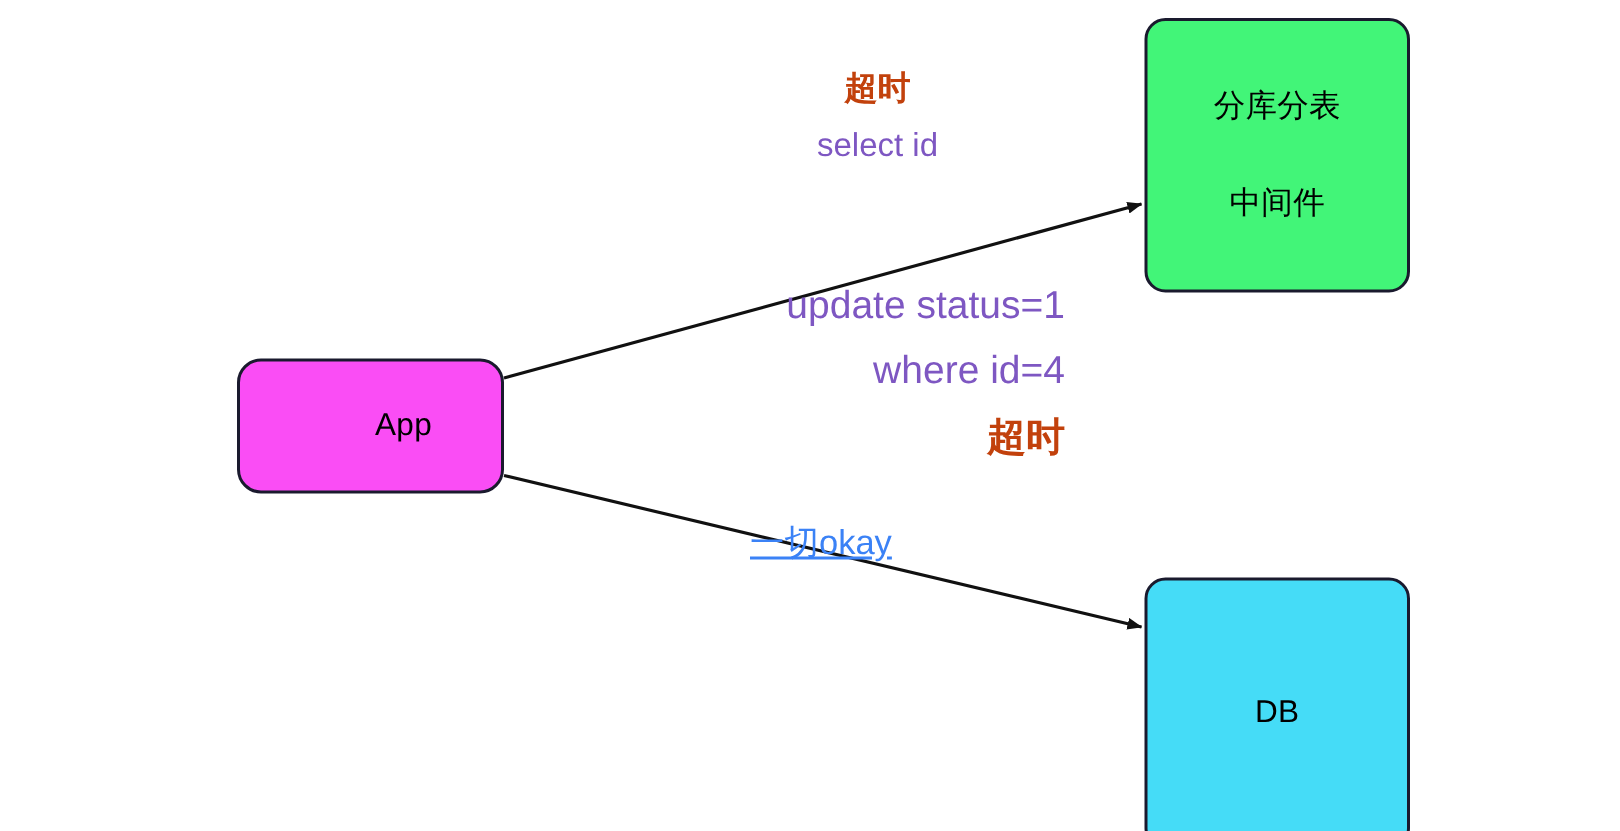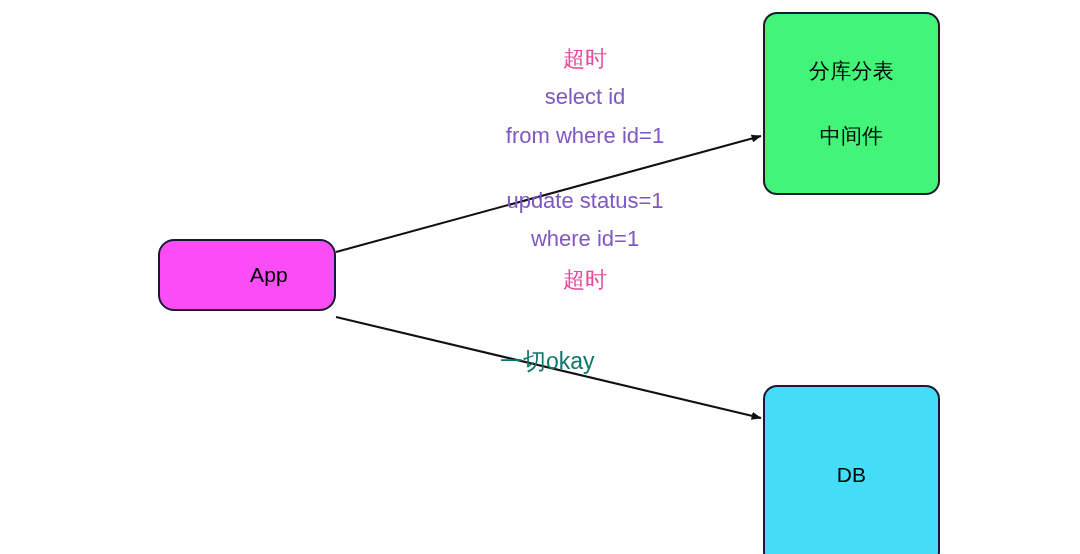--- a/index.html
+++ b/index.html
@@ -42,21 +42,21 @@
     gap: 36px;
   }
   .node-line {
     display: block;
     white-space: nowrap;
   }
   #node-app {
     left: 158px;
     top: 239px;
     width: 178px;
-    height: 72px;
+    height: 90px;
     background: #fa4df5;
     border-radius: 16px;
     padding-left: 44px;
   }
   #node-middleware {
     left: 763px;
     top: 12px;
     width: 177px;
     height: 183px;
     background: #42f578;
@@ -82,32 +82,34 @@
   #label-upper {
     left: 460px;
     top: 46px;
     width: 250px;
     font-size: 22px;
   }
   #label-lower {
     left: 460px;
     top: 176px;
     width: 250px;
-    font-size: 22px;
+    font-size: 26px;
+    text-align: right;
   }
   .c-red {
-    color: #ec4899;
-    font-weight: normal;
+    color: #c2410c;
+    font-weight: bold;
   }
   .c-purple {
     color: #7e57c2;
     margin-top: 12px;
   }
   .c-green {
-    color: #0f766e;
+    color: #3b82f6;
+    text-decoration: underline;
   }
   #label-okay {
     left: 500px;
     top: 348px;
     width: 170px;
     font-size: 23px;
     text-align: left;
   }
   .gap {
     display: block;
@@ -138,26 +140,25 @@
     <span class="node-line">中间件</span>
   </div>
 
   <div class="node" id="node-db">
     <span class="node-line">DB</span>
   </div>
 
   <div class="label-block" id="label-upper">
     <span class="lbl-line c-red">超时</span>
     <span class="lbl-line c-purple">select id</span>
-    <span class="lbl-line c-purple">from where id=1</span>
   </div>
 
   <div class="label-block" id="label-lower">
     <span class="lbl-line c-purple">update status=1</span>
-    <span class="lbl-line c-purple">where id=1</span>
+    <span class="lbl-line c-purple">where id=4</span>
     <span class="gap"></span>
     <span class="lbl-line c-red">超时</span>
   </div>
 
   <div class="label-block c-green" id="label-okay">
     <span class="lbl-line">一切okay</span>
   </div>
 
 </div>
 

